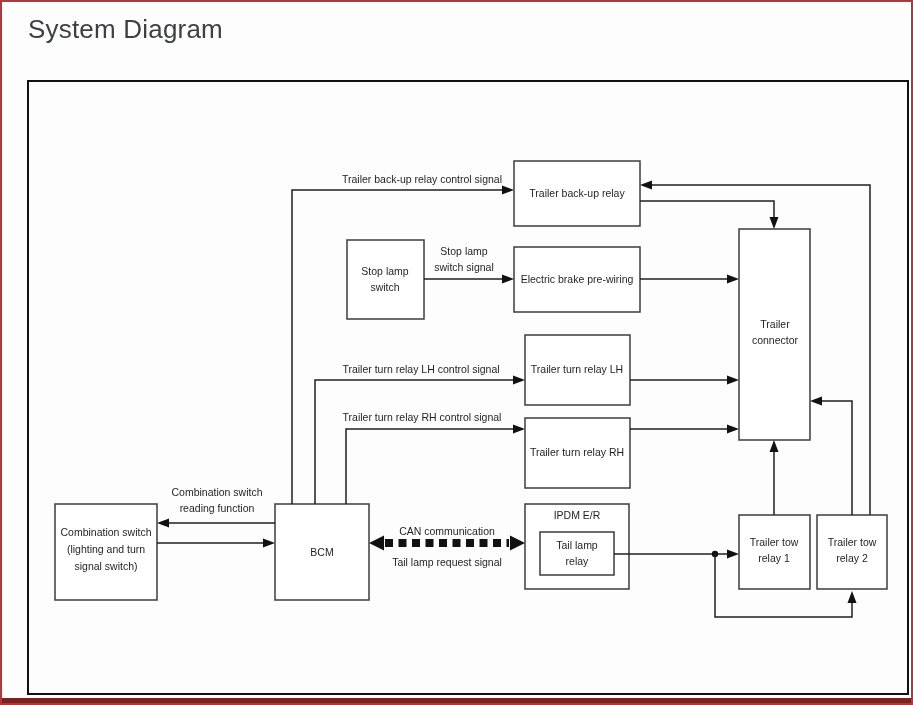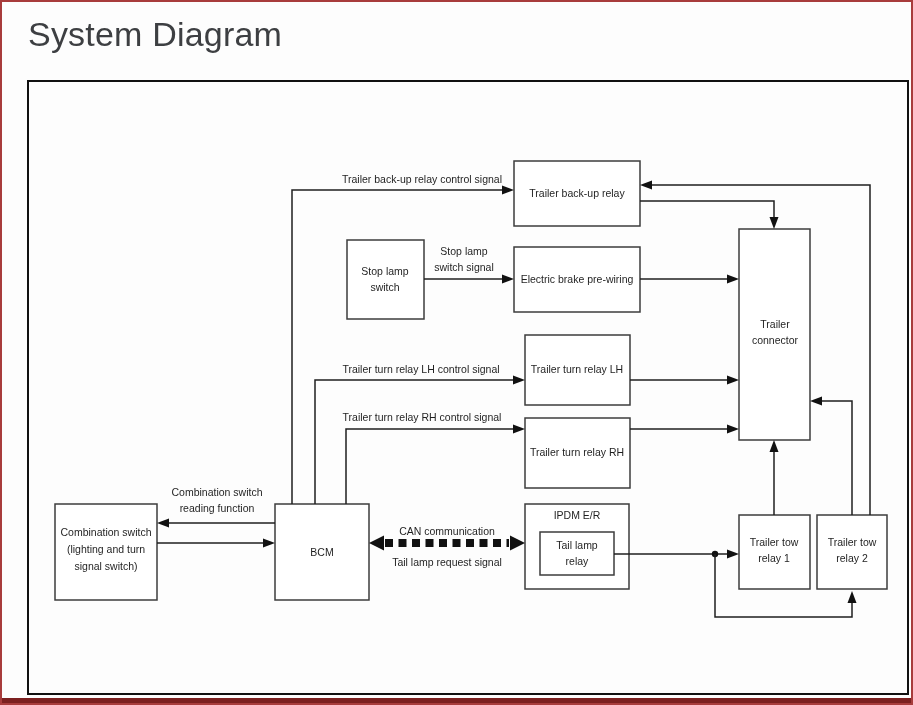--- a/index.html
+++ b/index.html
@@ -10,21 +10,21 @@
     height: 705px;
     background: #fdfdfd;
     border: 2px solid #a83c3c;
     overflow: hidden;
     font-family: "Liberation Sans", sans-serif;
   }
   .page-title {
     position: absolute;
     left: 26px;
     top: 12px;
-    font-size: 34px;
+    font-size: 26px;
     line-height: 1.2;
     font-weight: 400;
     color: #3d3f42;
     letter-spacing: 0.2px;
   }
   .footer-bar {
     position: absolute;
     left: 0; right: 0; bottom: 0;
     height: 5px;
     background: #7c2020;

